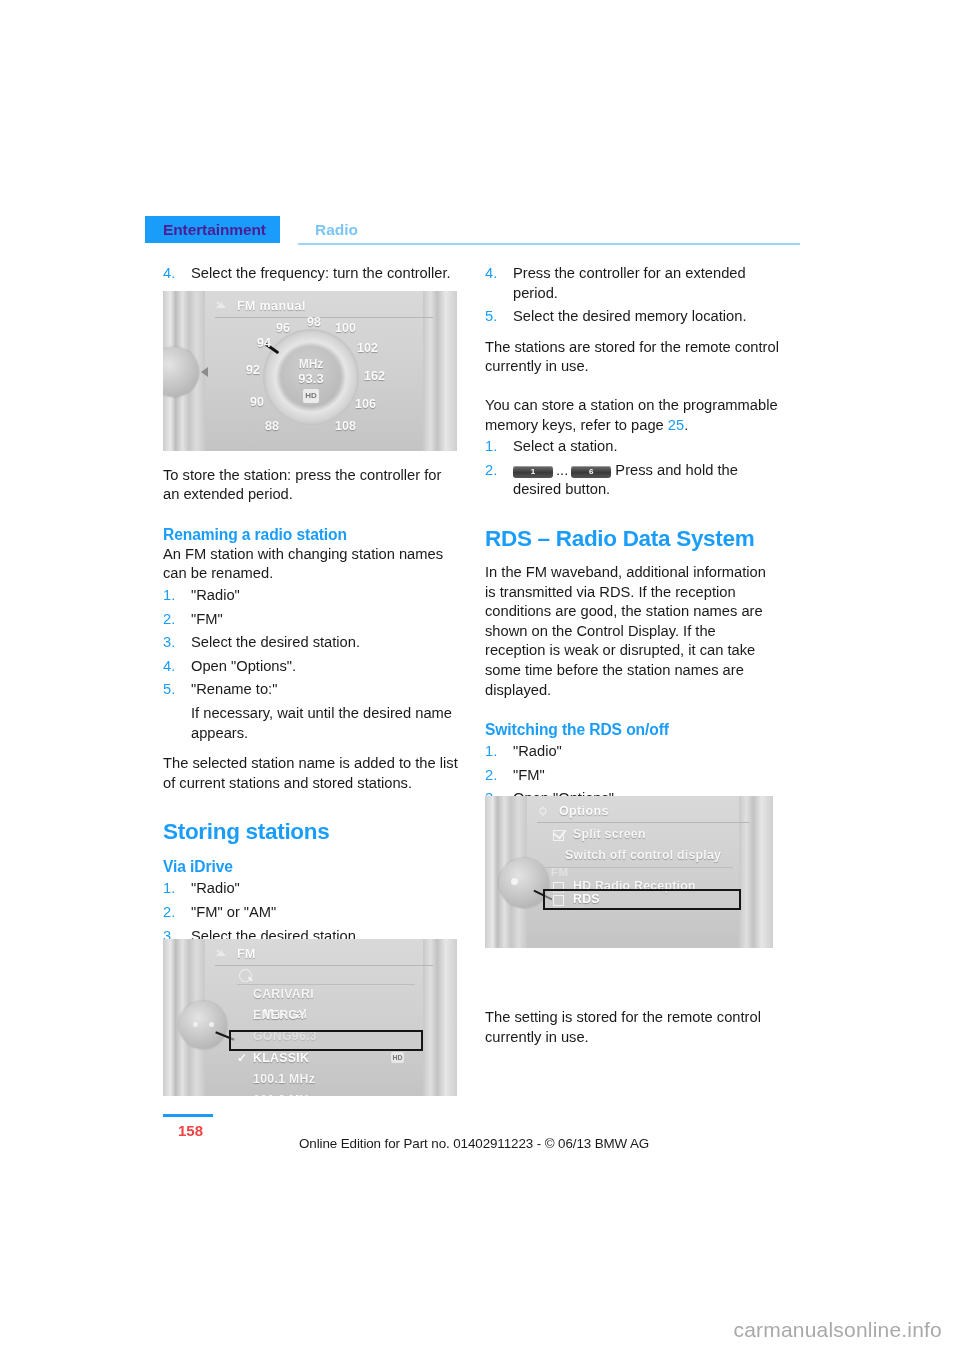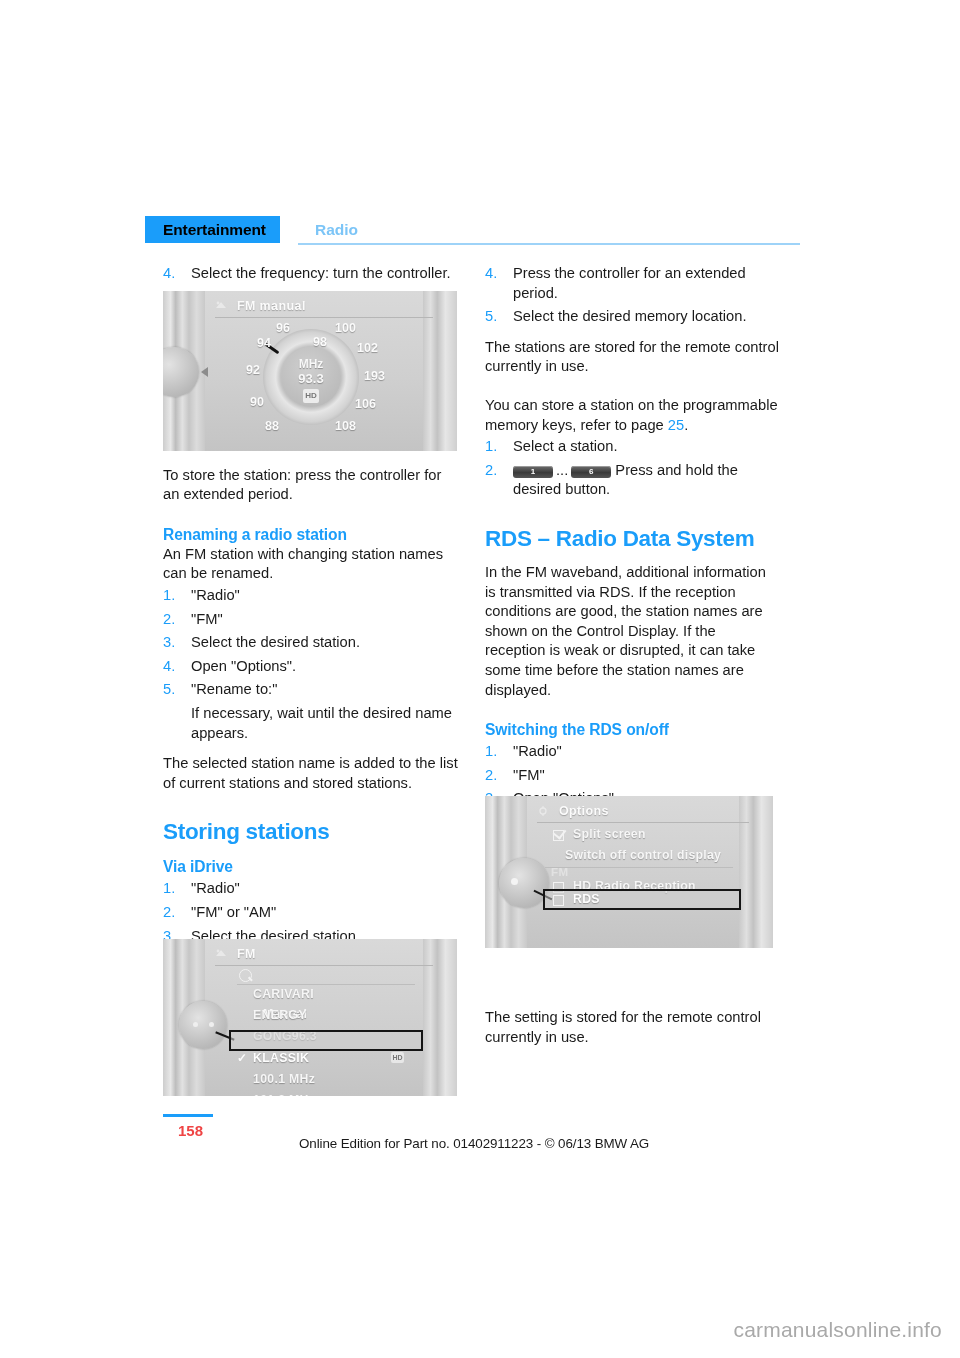--- a/index.html
+++ b/index.html
@@ -30,21 +30,21 @@
     top: 216px;
     width: 655px;
     height: 28px;
   }
   .header-tab-active {
     position: absolute;
     left: 0; top: 0;
     height: 27px;
     padding: 0 14px 0 18px;
     background: #1a9dfa;
-    color: #000000;
+    color: #4c1d95;
     font-size: 15.5px;
     font-weight: bold;
     line-height: 27px;
     letter-spacing: -0.1px;
   }
   .header-tab-sub {
     position: absolute;
     left: 163px;
     top: 0;
     height: 27px;
@@ -571,24 +571,24 @@
       <div class="mhz">MHz</div>
       <div class="freq">93.3</div>
       <div class="hdicon">HD</div>
     </div>
 
     <div class="tick" style="left:102px; top:128px;">88</div>
     <div class="tick" style="left:87px; top:104px;">90</div>
     <div class="tick" style="left:83px; top:72px;">92</div>
     <div class="tick" style="left:94px; top:45px;">94</div>
     <div class="tick" style="left:113px; top:30px;">96</div>
-    <div class="tick" style="left:150px; top:24px;margin-top:20px;">98</div>
+    <div class="tick" style="left:144px; top:24px;">98</div>
     <div class="tick" style="left:172px; top:30px;">100</div>
     <div class="tick" style="left:194px; top:50px;">102</div>
-    <div class="tick" style="left:201px; top:78px;">193</div>
+    <div class="tick" style="left:201px; top:78px;">162</div>
     <div class="tick" style="left:192px; top:106px;">106</div>
     <div class="tick" style="left:172px; top:128px;">108</div>
   </div>
 
   <div class="shot" id="shot-stations">
     <div class="edge-l"></div>
     <div class="edge-r"></div>
     <div class="knob" style="left:16px; top:62px; width:48px; height:48px;"></div>
     <div style="position:absolute;left:30px;top:83px;width:5px;height:5px;border-radius:50%;background:#efefef;"></div>
     <div style="position:absolute;left:46px;top:83px;width:5px;height:5px;border-radius:50%;background:#efefef;"></div>

